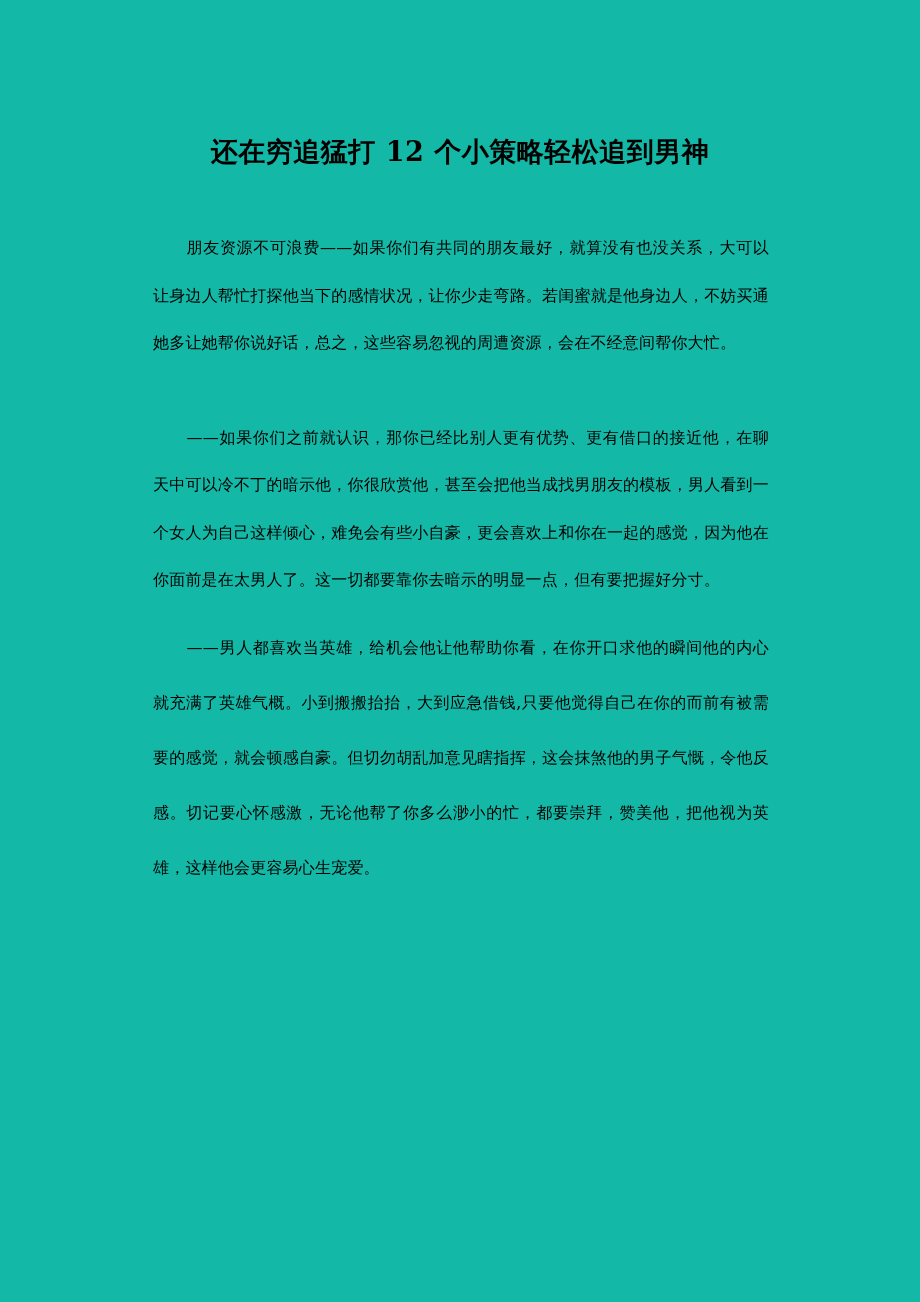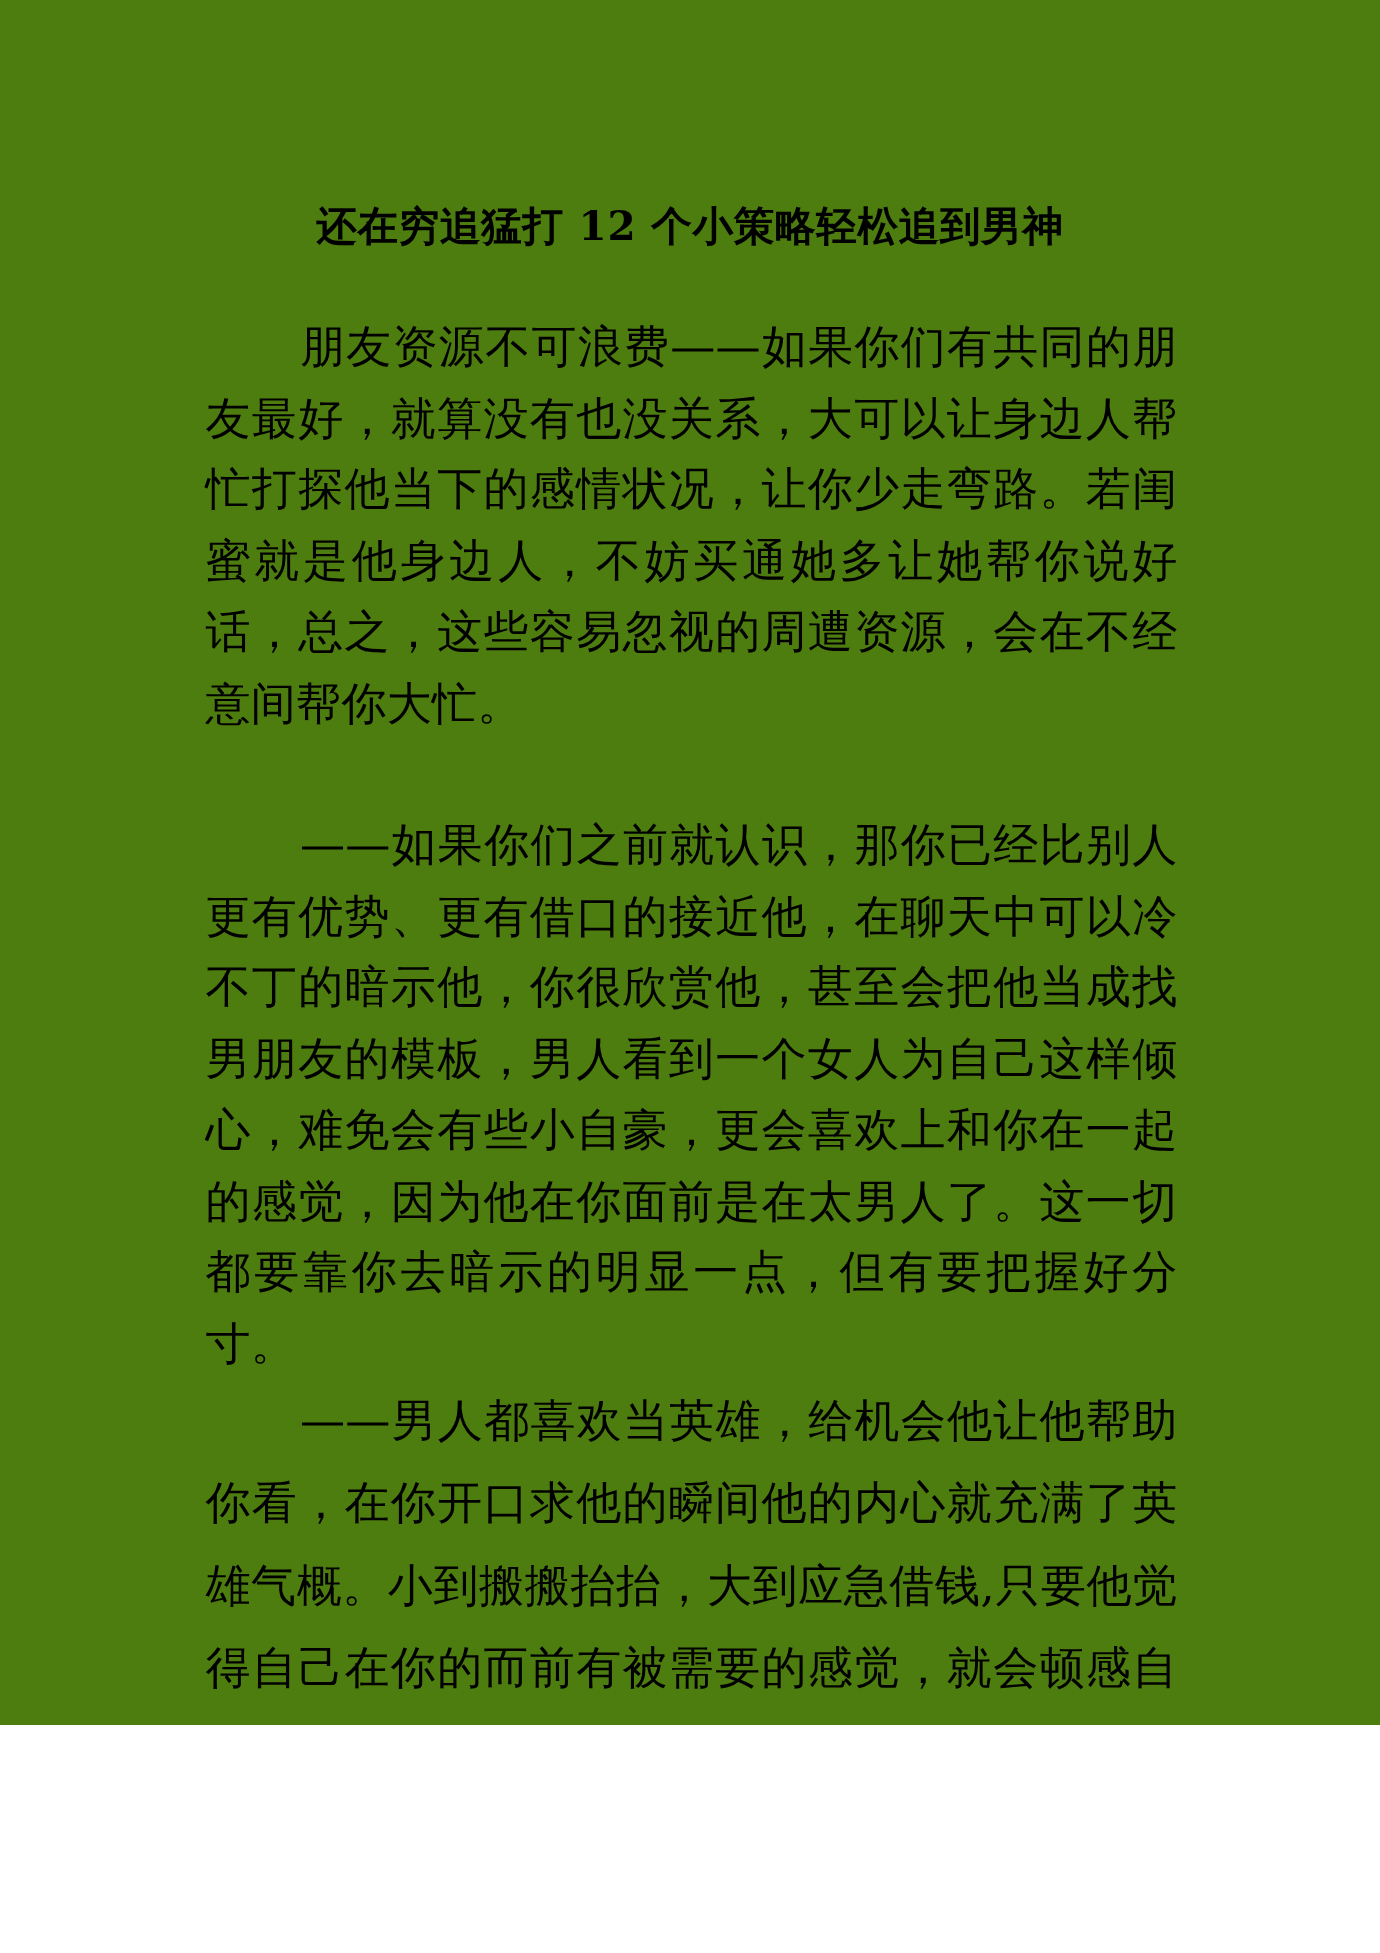--- a/index.html
+++ b/index.html
@@ -4,22 +4,22 @@
 <style>
   html, body {
     margin: 0;
     padding: 0;
     background: #ffffff;
   }
 
   .page {
     position: relative;
     width: 920px;
-    height: 1150px;
-    background: #4d7c0f;
+    height: 1302px;
+    background: #14b8a6;
     overflow: hidden;
     font-family: "DejaVu Serif", "Liberation Serif", serif;
     color: #000000;
     -webkit-font-smoothing: antialiased;
   }
 
   
   .doc-title {
     position: absolute;
     left: 137px;
@@ -35,24 +35,24 @@
 
   
   .body-block {
     position: absolute;
     left: 137px;
     top: 208px;
     width: 648px;
   }
 
   .para {
-    margin: 0;
+    margin: 16px;
     text-align: justify;
     text-justify: inter-ideograph;
-    font-size: 30px;
+    font-size: 16px;
     letter-spacing: 0.2px;
   }
 
   
   .para.loose {
     line-height: 47.5px;
     text-indent: 2.1em;
   }
 
   

